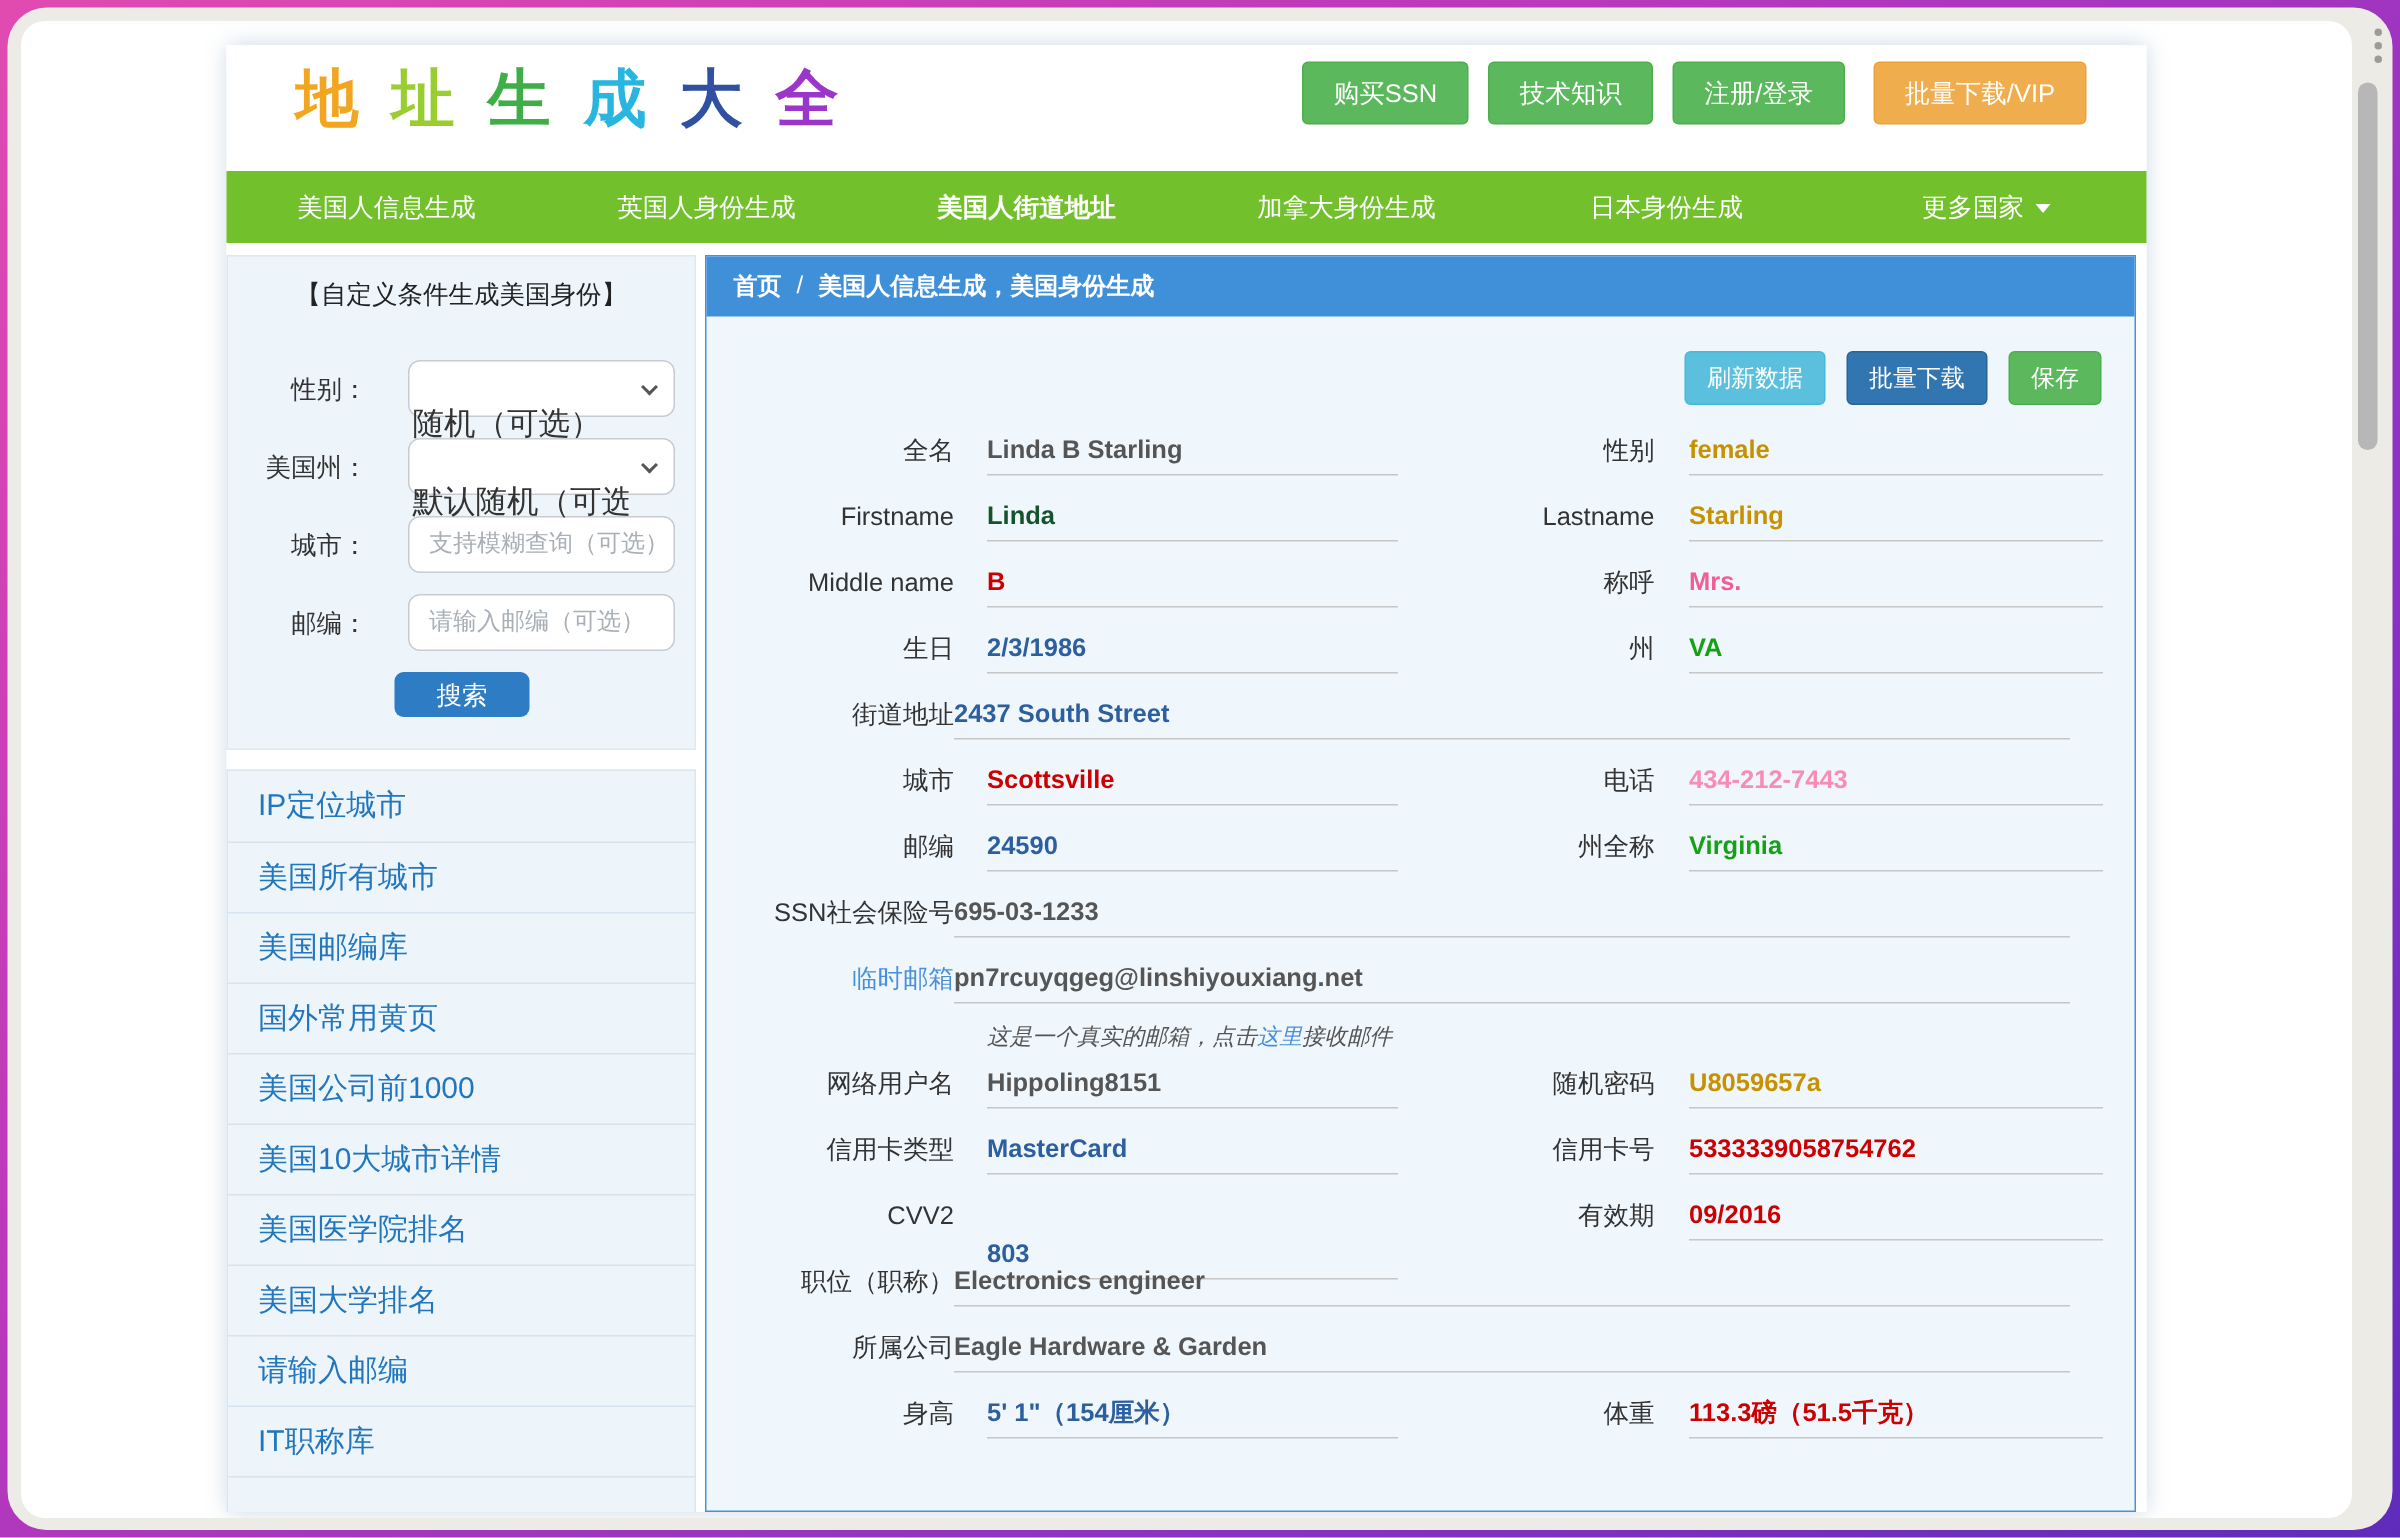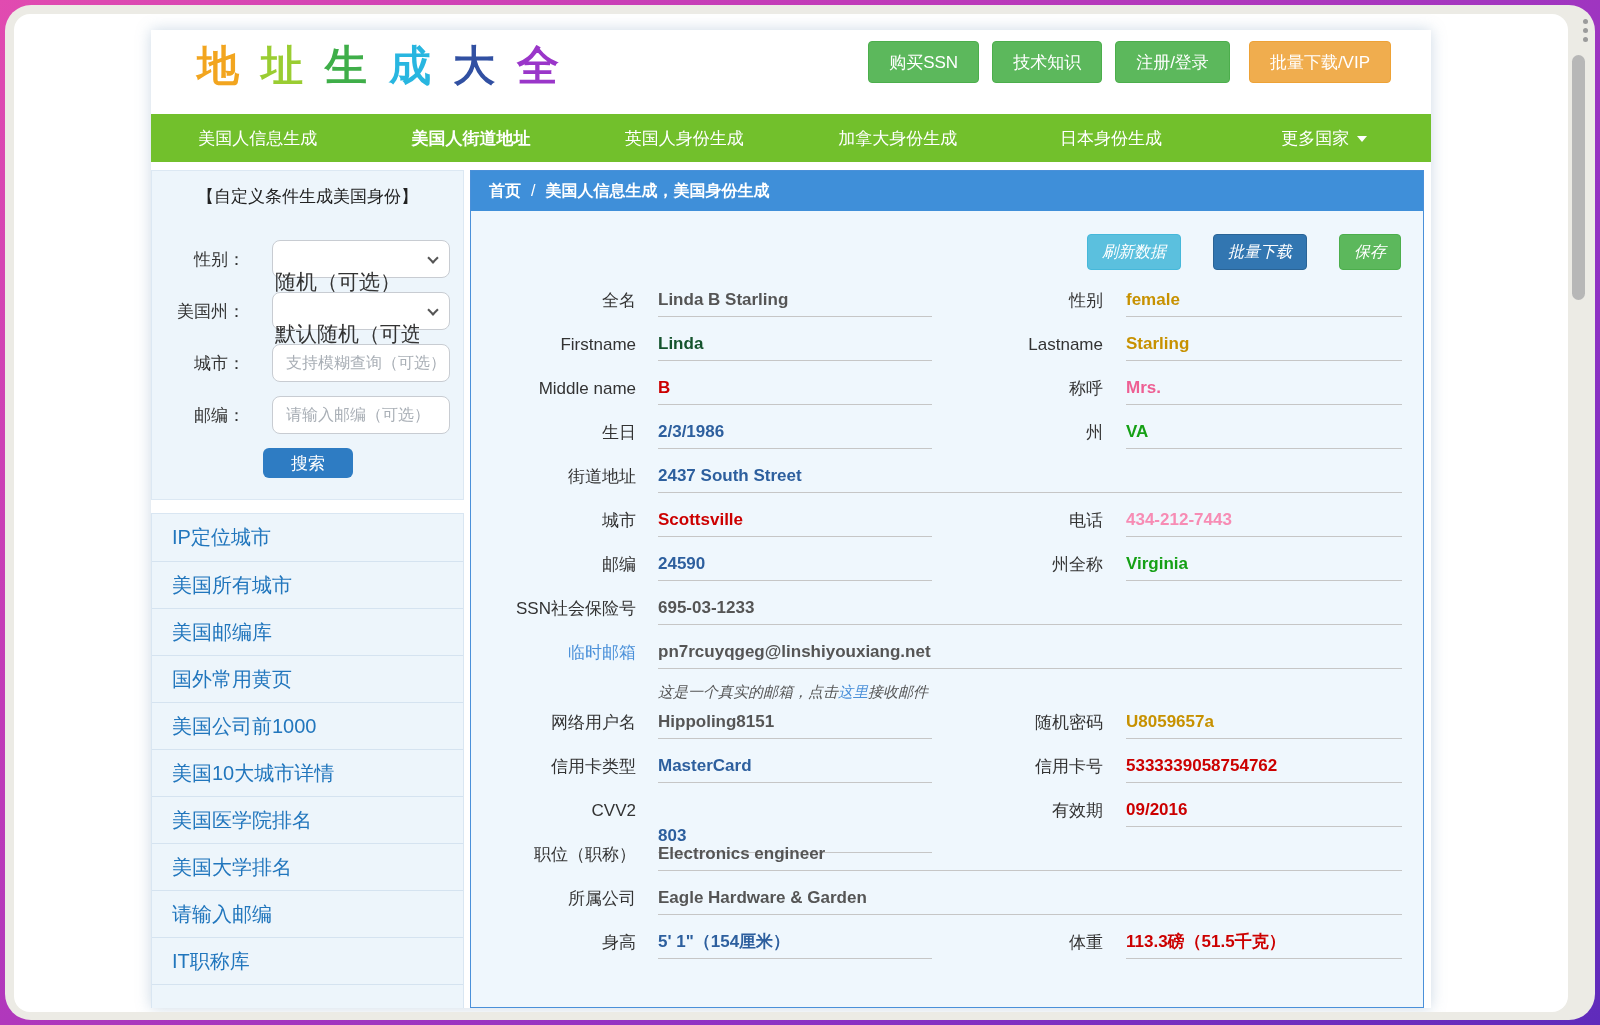--- a/index.html
+++ b/index.html
@@ -63,40 +63,40 @@
   .slink:first-child { border-top:none; }
   .slink.partial { height:24px; }
 
   
   .mainpanel { background:#eff7fd; border:1px solid #4a90d9; }
   .crumb { height:40px; background:#3f8fd9; color:#fff; font-size:16px; font-weight:bold;
            display:flex; align-items:center; padding-left:18px; }
   .crumb a { color:#fff; text-decoration:none; cursor:pointer; }
   .crumb .sep { margin:0 10px; font-weight:normal; }
   .actions { display:flex; justify-content:flex-end; margin-top:23px; padding-right:22px; }
-  .abtn { height:36px; margin-left:32px; border:1px solid transparent; border-radius:4px;
-          color:#fff; font-size:16px; cursor:pointer; font-family:inherit; padding:0 14px;font-style:italic; }
+  .abtn { height:36px; margin-left:14px; border:1px solid transparent; border-radius:4px;
+          color:#fff; font-size:16px; cursor:pointer; font-family:inherit; padding:0 14px; }
   .abtn.refresh { background:#5bc0de; border-color:#46b8da; }
   .abtn.batch   { background:#3276b1; border-color:#2a6496; }
   .abtn.save    { background:#5cb85c; border-color:#4cae4c; }
 
   
   .form { margin-top:14px; padding-bottom:14px; }
   .vrow { display:flex; height:44px; padding-left:22px; }
   .cell { display:flex; }
   .flabel { text-align:right; font-size:17px; color:#333; line-height:33px; flex:none; }
   .flabel.link { color:#4a90d9; cursor:pointer; }
   .fval { height:33px; line-height:32px; border-bottom:1px solid #c6c6c6; font-size:17px;
           font-weight:bold; white-space:nowrap; overflow:hidden; flex:none; }
   .cell.L .flabel { width:143px; }
   .cell.L .fval   { margin-left:22px; width:274px; }
   .cell.R .flabel { width:171px; }
   .cell.R .fval   { margin-left:23px; width:276px; }
   .cell.F .flabel { width:143px; }
-  .cell.F .fval   { margin-left:22px; width:744px; }
+  .cell.F .fval   { width:744px; }
   .fnote { height:26px; line-height:24px; margin-left:187px; font-size:15px; font-style:italic; color:#555; }
   .fnote a { color:#4a90d9; text-decoration:none; font-style:italic; cursor:pointer; }
 </style>
 </head>
 <body>
 
 <div class="frame">
   <div class="page">
     <div class="site">
 
@@ -107,22 +107,22 @@
         <div class="hbtns">
           <button class="hbtn green">购买SSN</button>
           <button class="hbtn green">技术知识</button>
           <button class="hbtn green">注册/登录</button>
           <button class="hbtn orange">批量下载/VIP</button>
         </div>
       </header>
 
       <nav class="navbar">
         <a class="nav-item">美国人信息生成</a>
+        <a class="nav-item">英国人身份生成</a>
         <a class="nav-item current">美国人街道地址</a>
-        <a class="nav-item">英国人身份生成</a>
         <a class="nav-item">加拿大身份生成</a>
         <a class="nav-item">日本身份生成</a>
         <a class="nav-item">
             <span>更多国家</span>
             <i class="caret"></i>
           </a>
       </nav>
 
       <div class="content">
 

